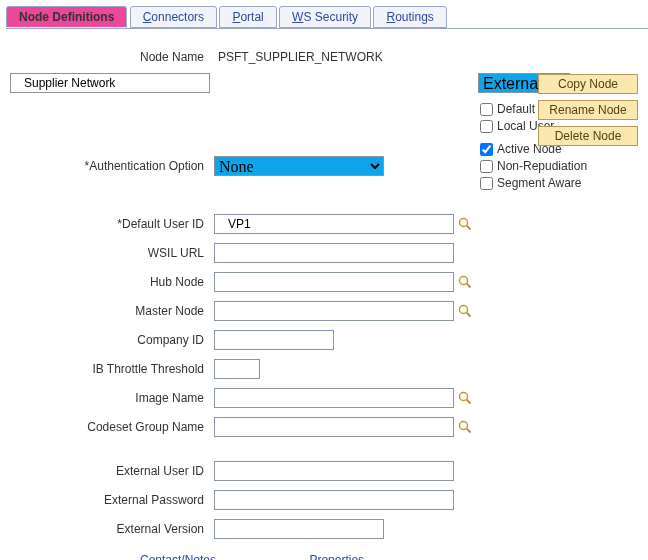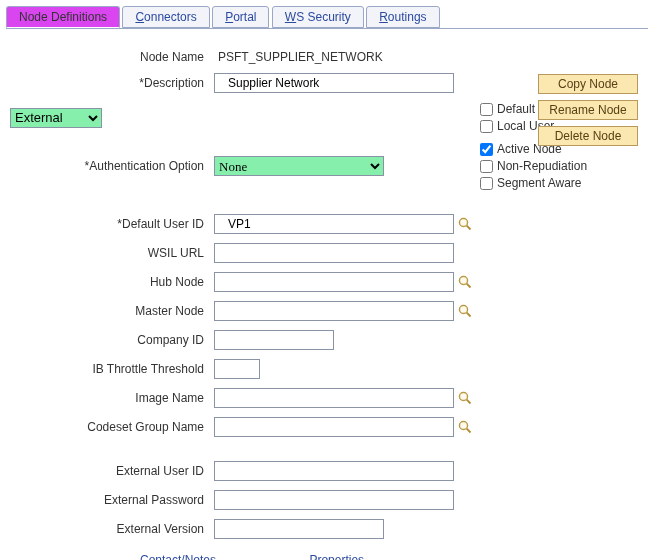--- a/index.html
+++ b/index.html
@@ -35,23 +35,23 @@
     border: 1px solid #9aa7c7;
     border-bottom: 1px solid #9aa7c7;
     background: #f2f4fa;
     color: #2b4aa0;
     cursor: pointer;
     border-top-left-radius: 3px;
     border-top-right-radius: 3px;
     font-size: 12px;
   }
   .tab.active {
-    background: #d946ef;
+    background: #ec4899;
     color: #333;
-    font-weight: 400;
+    font-weight: 700;
     border-bottom: 1px solid #fff;
     z-index: 2;
   }
   .mnemonic { text-decoration: underline; }
 
   
   .page {
     position: relative;
     padding: 2px 10px 10px 10px;
   }
@@ -92,22 +92,22 @@
     height: 20px;
     border: 1px solid #8a93a6;
     font-size: 12px;
     padding: 1px 13px;
   }
   .small-input { width: 120px; }
   .tiny-input { width: 46px; }
   .sel {
     height: 20px;
     border: 1px solid #8a93a6;
-    font-size: 13px;
-    background: #86efac;
+    font-size: 16px;
+    background: #0ea5e9;
   }
   .sel.small { width: 92px; }
   .sel.med { width: 170px; font-family: Liberation Serif, serif; }
 
   
   .lookup {
     width: 14px; height: 14px;
     display: inline-block;
     background: none;
   }
@@ -181,21 +181,20 @@
     <button class="ps-btn">Delete Node</button>
   </div>
 
   <div class="form-grid">
 
     <div class="lbl">Node Name</div>
     <div class="val-text">PSFT_SUPPLIER_NETWORK</div>
     <div></div>
     <div></div>
 
-    <div class="lbl">*Description</div>
     <div>
       <input class="txt-input" type="text" value="Supplier Network" style="">
     </div>
     <div></div>
     <div></div>
 
     <div>
       <select class="sel small">
         <option>External</option>
       </select>

